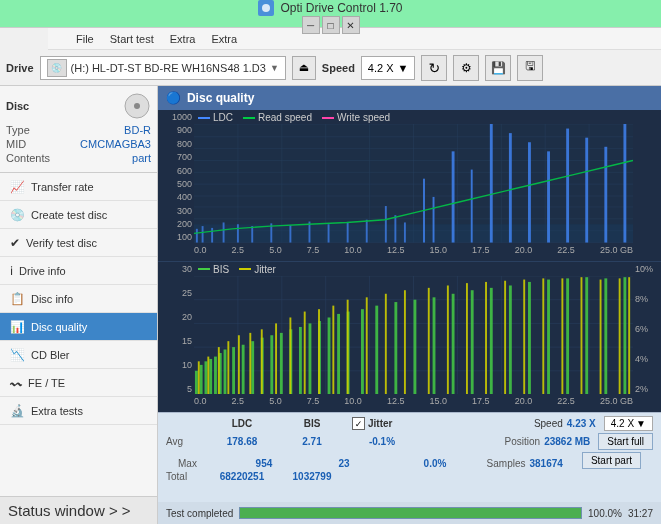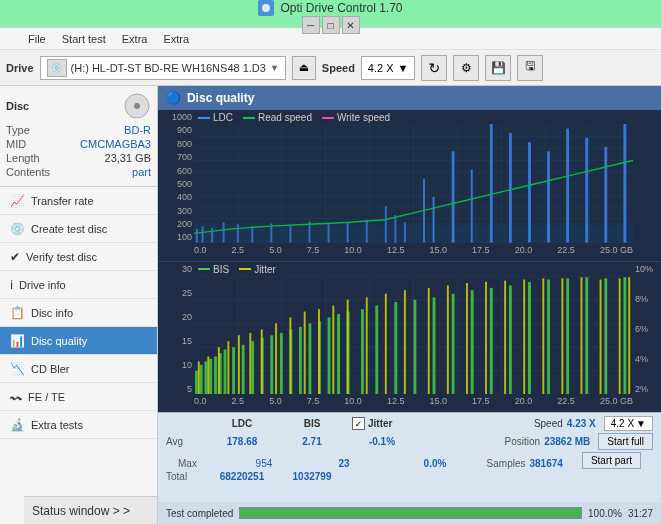--- a/index.html
+++ b/index.html
@@ -6,21 +6,21 @@
     body { font-family: 'Segoe UI', Tahoma, sans-serif; font-size: 11px; background: #f0f0f0; width: 661px; height: 524px; overflow: hidden; }
 
     
     .titlebar { background: #86efac; height: 28px; display: flex; align-items: center; justify-content: space-between; padding: 0 8px; border-bottom: 1px solid #ccc; flex-direction: column; }
     .titlebar-left { display: flex; align-items: center; gap: 6px; font-size: 12px; font-weight: normal; color: #333; }
     .titlebar-icon { width: 16px; height: 16px; background: #4a90d9; border-radius: 2px; display: flex; align-items: center; justify-content: center; }
     .titlebar-controls { display: flex; gap: 2px; }
     .titlebar-btn { width: 18px; height: 18px; background: #d4d4d4; border: 1px solid #aaa; font-size: 10px; display: flex; align-items: center; justify-content: center; cursor: pointer; color: #333; }
 
     
-    .menubar { background: #f5f5f5; height: 22px; display: flex; align-items: center; border-bottom: 1px solid #ddd; padding: 0 20px; }
+    .menubar { background: #f5f5f5; height: 22px; display: flex; align-items: center; border-bottom: 1px solid #ddd; padding: 0 20px; margin-left: 48px; }
     .menu-item { padding: 2px 8px; font-size: 11px; cursor: pointer; color: #333; }
 
     
     .drivebar { background: #f0f0f0; height: 36px; display: flex; align-items: center; padding: 0 6px; border-bottom: 1px solid #ccc; gap: 6px; }
     .drive-label { font-size: 11px; font-weight: bold; color: #333; }
     .drive-select { display: flex; align-items: center; gap: 4px; border: 1px solid #aaa; background: white; padding: 2px 6px; height: 24px; font-size: 11px; min-width: 220px; }
     .drive-icon { width: 20px; height: 18px; background: #ddd; border: 1px solid #aaa; display: flex; align-items: center; justify-content: center; font-size: 9px; }
     .drive-dropdown-arrow { font-size: 9px; color: #666; }
     .eject-btn { width: 24px; height: 24px; background: #e8e8e8; border: 1px solid #aaa; display: flex; align-items: center; justify-content: center; cursor: pointer; }
     .speed-label { font-size: 11px; font-weight: bold; color: #333; }
@@ -39,21 +39,21 @@
     .disc-key { font-size: 11px; color: #555; }
     .disc-value { font-size: 11px; color: #1a5fb4; font-weight: normal; padding-left: 41px; }
     .disc-value-black { font-size: 11px; color: #333; }
     .label-input { border: 1px solid #aaa; background: white; height: 18px; width: 90px; font-size: 11px; }
     .label-btn { width: 18px; height: 18px; background: #e8e8e8; border: 1px solid #aaa; font-size: 10px; display: flex; align-items: center; justify-content: center; cursor: pointer; }
 
     .sidebar-nav { flex: 1; overflow: hidden; }
     .nav-item { height: 28px; display: flex; align-items: center; padding: 0 10px; gap: 6px; cursor: pointer; font-size: 11px; color: #333; border-bottom: 1px solid #e0e0e0; }
     .nav-item.active { background: #3d85c8; color: white; }
 
-    .status-bar-side { height: 28px; display: flex; align-items: center; padding: 0 8px; border-top: 1px solid #ccc; background: #e8e8e8; cursor: pointer; font-size: 12px; color: #333; gap: 4px; margin-left: 24px; }
+    .status-bar-side { height: 28px; display: flex; align-items: center; padding: 0 8px; border-top: 1px solid #ccc; background: #e8e8e8; cursor: pointer; font-size: 15px; color: #333; gap: 4px; }
 
     
     .content { flex: 1; background: #e8eef5; display: flex; flex-direction: column; overflow: hidden; }
     .content-header { background: #4a6fa5; height: 24px; display: flex; align-items: center; padding: 0 8px; gap: 6px; }
     .content-title { color: white; font-size: 12px; font-weight: bold; }
     .content-icon { color: #7eb8f7; font-size: 12px; }
 
     .charts-area { flex: 1; display: flex; flex-direction: column; background: #1a2535; overflow: hidden; }
 
     
@@ -133,24 +133,20 @@
           <circle cx="14" cy="14" r="3" fill="#888"></circle>
         </svg>
       </div>
       <div class="disc-row">
         <span class="disc-key">Type</span>
         <span class="disc-value">BD-R</span>
       </div>
       <div class="disc-row">
         <span class="disc-key">MID</span>
         <span class="disc-value">CMCMAGBA3</span>
-      </div>
-      <div class="disc-row">
-        <span class="disc-key">Length</span>
-        <span class="disc-value-black">23,31 GB</span>
       </div>
       <div class="disc-row">
         <span class="disc-key">Contents</span>
         <span class="disc-value">part</span>
       </div>
     </div>
 
     <div class="sidebar-nav">
       <div class="nav-item">
         <span style="font-size:12px;">📈</span>
@@ -473,21 +469,21 @@
         <div style="font-size:10px;color:#555;display:flex;gap:4px;align-items:center;">
           <span>Position</span>
           <span style="color:#1a5fb4;font-weight:bold;">23862 MB</span>
         </div>
         <div style="margin-left:8px;">
           <button class="start-btn">Start full</button>
         </div>
       </div>
       <div style="display:flex;padding:1px 20px;align-items:flex-end;gap:11px;">
         <div style="width:36px;font-size:10px;color:#555;">Max</div>
-        <div style="width:80px;text-align:center;font-size:10px;color:#1a5fb4;font-weight:normal;">954</div>
+        <div style="width:80px;text-align:center;font-size:10px;color:#1a5fb4;font-weight:bold;">954</div>
         <div style="width:60px;text-align:center;font-size:10px;color:#1a5fb4;font-weight:bold;">23</div>
         <div style="width:10px;"></div>
         <div style="width:60px;text-align:center;font-size:10px;color:#1a5fb4;font-weight:bold;">0.0%</div>
         <div style="flex:1;"></div>
         <div style="font-size:10px;color:#555;display:flex;gap:4px;align-items:center;">
           <span>Samples</span>
           <span style="color:#1a5fb4;font-weight:bold;">381674</span>
         </div>
         <div style="margin-left:8px;">
           <button class="start-btn">Start part</button>

